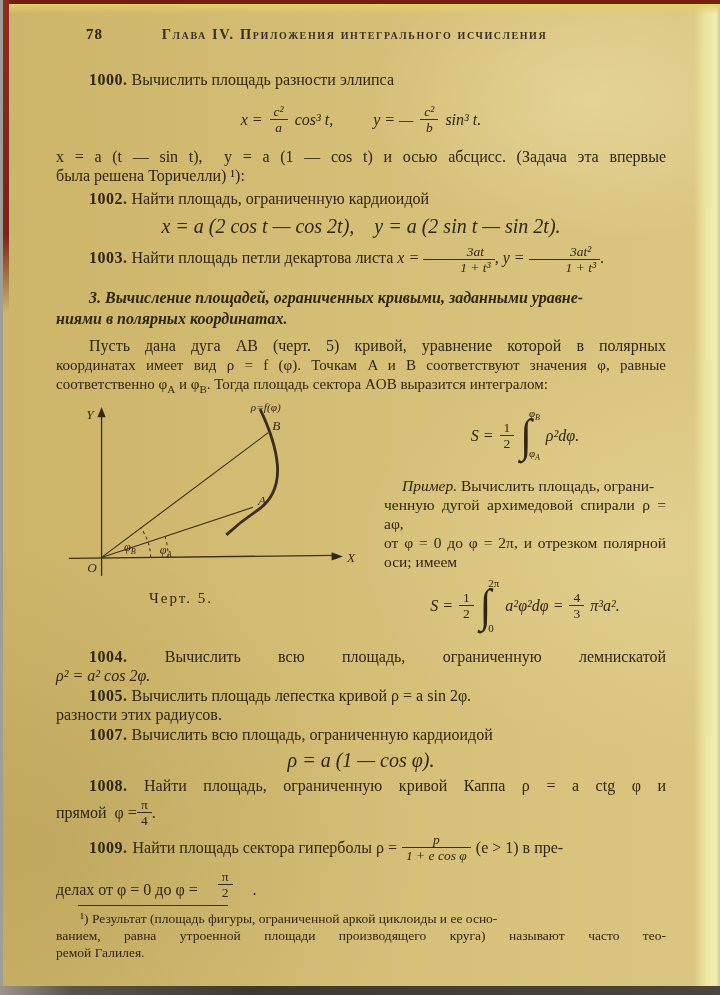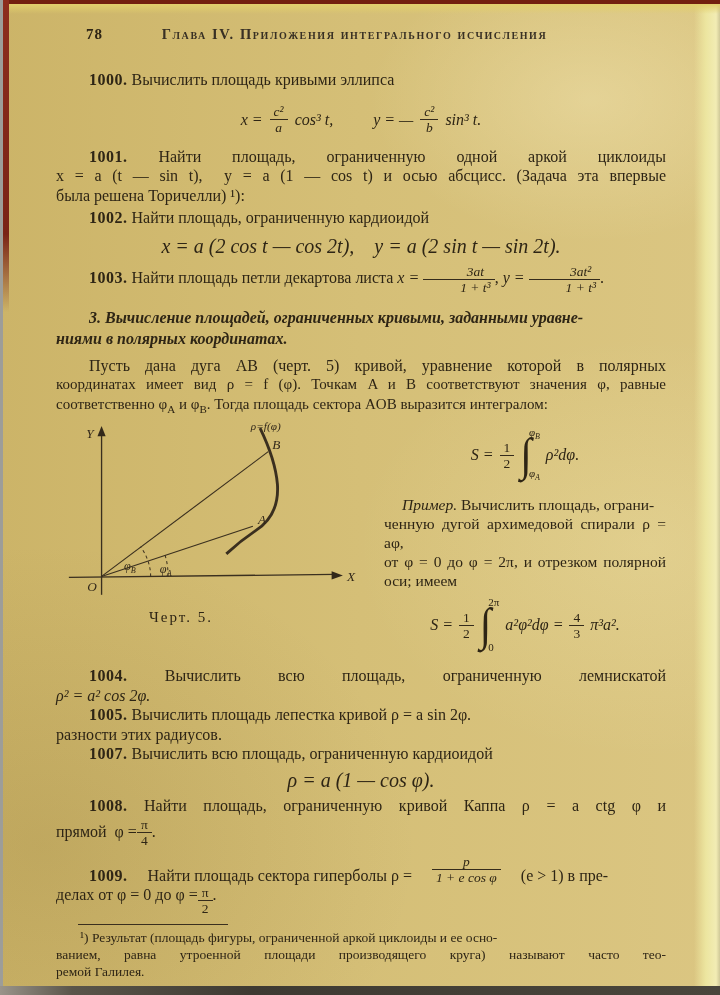--- a/index.html
+++ b/index.html
@@ -78,40 +78,39 @@
   <div class="content">
 
     <div class="header-row">
       <span class="pageno" data-bind="page.number">78</span>
       <span class="chap" data-bind="page.header">Глава IV. Приложения интегрального исчисления</span>
       <span style="width:60px"></span>
     </div>
 
     <div class="line ind" style="margin-top:24px">
       <b class="pnum" data-bind="p1000.num">1000.</b>
-      <span data-bind="p1000.title">Вычислить площадь кривыми эллипса</span>
+      <span data-bind="p1000.title">Вычислить площадь разности эллипса</span>
     </div>
     <div class="f1000">
       <span class="mi" data-bind="p1000.f.x_lhs">x =</span>
       <span class="frac">
           <span class="num" data-bind="p1000.f.x_num">c²</span>
           <span class="den" data-bind="p1000.f.x_den">a</span>
         </span>
       <span class="mi" data-bind="p1000.f.x_rhs">cos³ t,</span>
       <span class="fgap"></span>
       <span class="mi" data-bind="p1000.f.y_lhs">y = —</span>
       <span class="frac">
           <span class="num" data-bind="p1000.f.y_num">c²</span>
           <span class="den" data-bind="p1000.f.y_den">b</span>
         </span>
       <span class="mi" data-bind="p1000.f.y_rhs">sin³ t.</span>
     </div>
 
     <div style="margin-top:5px">
-      <div class="line ind jl"><b class="pnum" data-bind="p1001.num">1001.</b> <span data-bind="p1001.line1">Найти площадь, ограниченную одной аркой циклоиды</span></div>
       <div class="line jl" data-bind="p1001.line2">x = a (t — sin t),  y = a (1 — cos t) и осью абсцисс. (Задача эта впервые</div>
       <div class="line" data-bind="p1001.line3">была решена Торичелли) ¹):</div>
     </div>
 
     <div style="margin-top:3px">
       <div class="line ind"><b class="pnum" data-bind="p1002.num">1002.</b> <span data-bind="p1002.title">Найти площадь, ограниченную кардиоидой</span></div>
       <div class="formula" style="margin:7px 0 6px" data-bind="p1002.formula">x = a (2 cos t — cos 2t),    y = a (2 sin t — sin 2t).</div>
     </div>
 
     <div class="line ind" style="margin-top:4px;display:block;">
@@ -237,30 +236,30 @@
         <span data-bind="p1008.line2_pre">прямой  φ =</span>
         <span class="frac">
             <span class="num rm" data-bind="p1008.frac_num">π</span>
             <span class="den rm" data-bind="p1008.frac_den">4</span>
           </span>
           <span data-bind="p1008.line2_end">.</span>
       </div>
     </div>
 
     <div>
-      <div class="line" style="height:36px;display:flex;align-items:flex-end;gap:20px;padding-left:33px">
+      <div class="line" style="height:36px;display:flex;align-items:center;gap:5px;padding-left:33px">
         <b class="pnum" data-bind="p1009.num">1009.</b>
         <span data-bind="p1009.pre">Найти площадь сектора гиперболы ρ =</span>
         <span class="frac">
             <span class="num" data-bind="p1009.frac_num">p</span>
             <span class="den" data-bind="p1009.frac_den">1 + e cos φ</span>
           </span>
         <span data-bind="p1009.mid">(e &gt; 1) в пре-</span>
       </div>
-      <div class="line" style="height:34px;display:flex;align-items:flex-start;gap:0">
+      <div class="line" style="height:34px;display:flex;align-items:flex-end;gap:20px">
         <span data-bind="p1009.line2_pre">делах от φ = 0 до φ =</span>
         <span class="frac">
             <span class="num rm" data-bind="p1009.frac2_num">π</span>
             <span class="den rm" data-bind="p1009.frac2_den">2</span>
           </span>
           <span data-bind="p1009.line2_end">.</span>
       </div>
     </div>
 
     <div>

